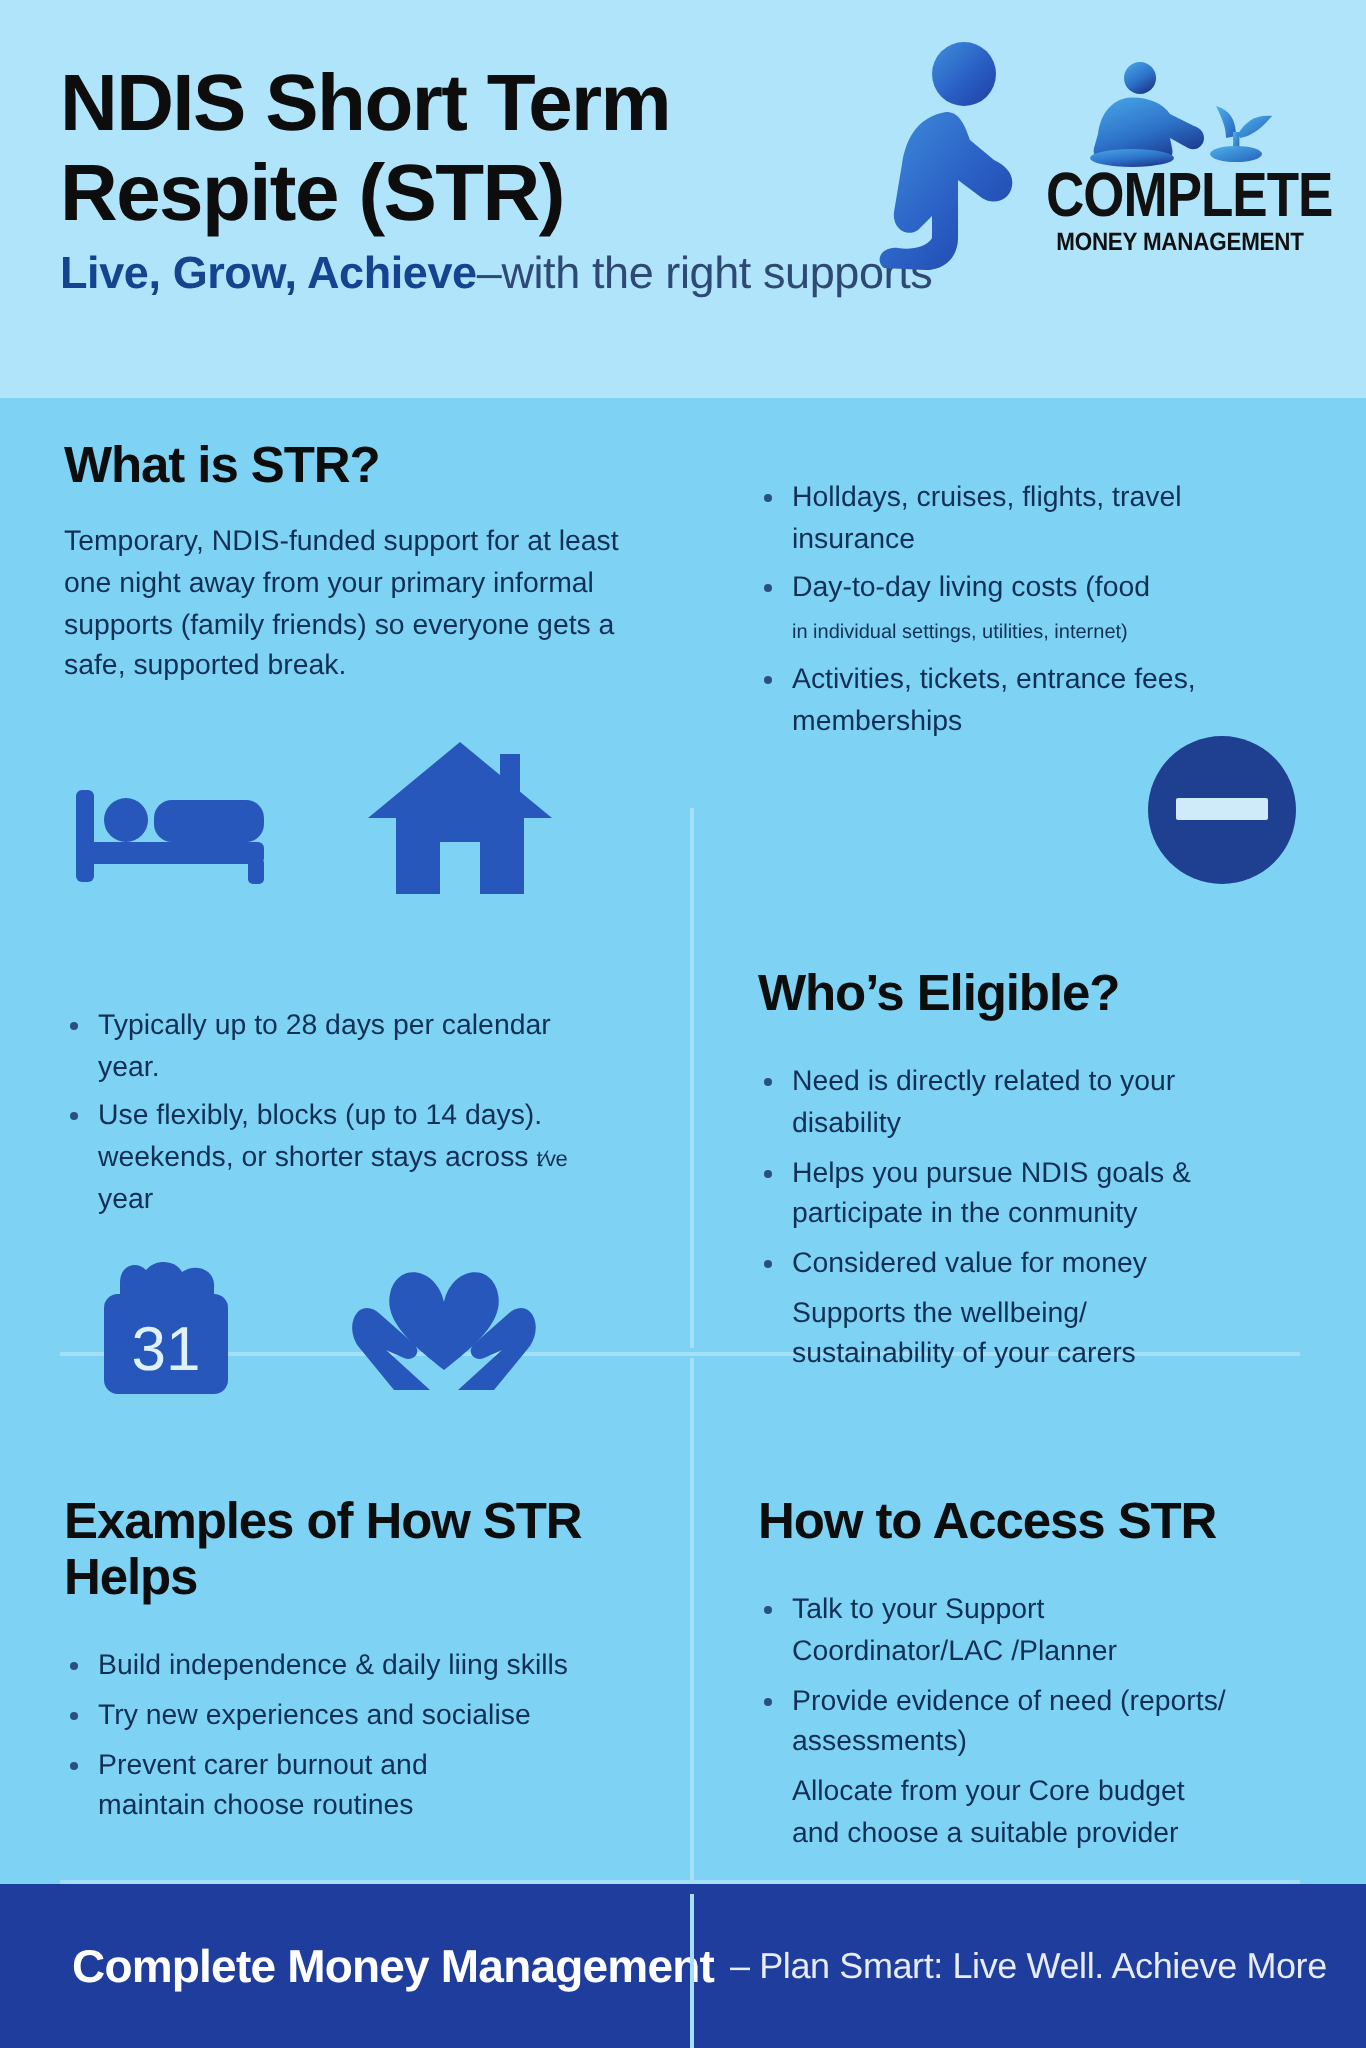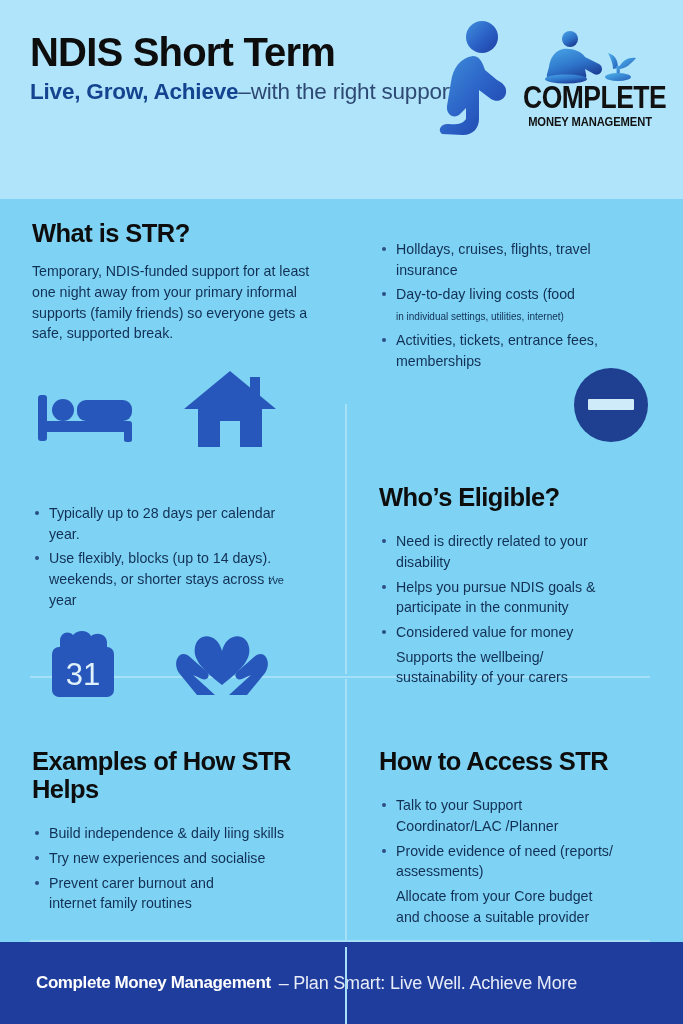--- a/index.html
+++ b/index.html
@@ -198,40 +198,41 @@
     height: 82px;
     background: #1f3d9c;
     display: flex;
     align-items: center;
     padding-left: 36px;
     flex: 0 0 auto;
     white-space: nowrap;
     overflow: hidden;
   }
   .footer-brand {
-    font-size: 17px;
+    font-size: 23px;
     font-weight: 700;
     color: #ffffff;
     letter-spacing: -0.4px;
   }
   .footer-tag {
     font-size: 18px;
     color: #e7ecf8;
     letter-spacing: -0.2px;
     margin-left: 8px;
   }
 </style>
 </head>
 <body>
 
 <div class="poster">
 
   <div class="header">
     <h1 class="header-title">
       <span>NDIS Short Term</span><br>
+      <span>Respite (STR)</span>
     </h1>
 
     <div class="header-sub">
       <span class="strong">Live, Grow, Achieve</span><span class="dash">–</span><span>with the right supports</span>
     </div>
 
     <div class="logo-cluster">
 
       <svg class="logo-walker" viewBox="0 0 88 118">
         <defs>
@@ -382,21 +383,21 @@
       <div class="cell-title" style="max-width:292px;">Examples of How STR Helps</div>
       <ul class="bullets" style="max-width:300px;">
         <li>
           <span>Build independence &amp; daily liing skills</span>
         </li>
         <li>
           <span>Try new experiences and socialise</span>
         </li>
         <li>
           <span>Prevent carer burnout and</span><br>
-          <span>internet family routines</span>
+          <span>maintain choose routines</span>
         </li>
       </ul>
     </div>
 
     <div class="cell right">
       <div class="cell-title">How to Access STR</div>
       <ul class="bullets">
         <li>
           <span>Talk to your Support</span><br>
           <span>Coordinator/LAC /Planner</span>

